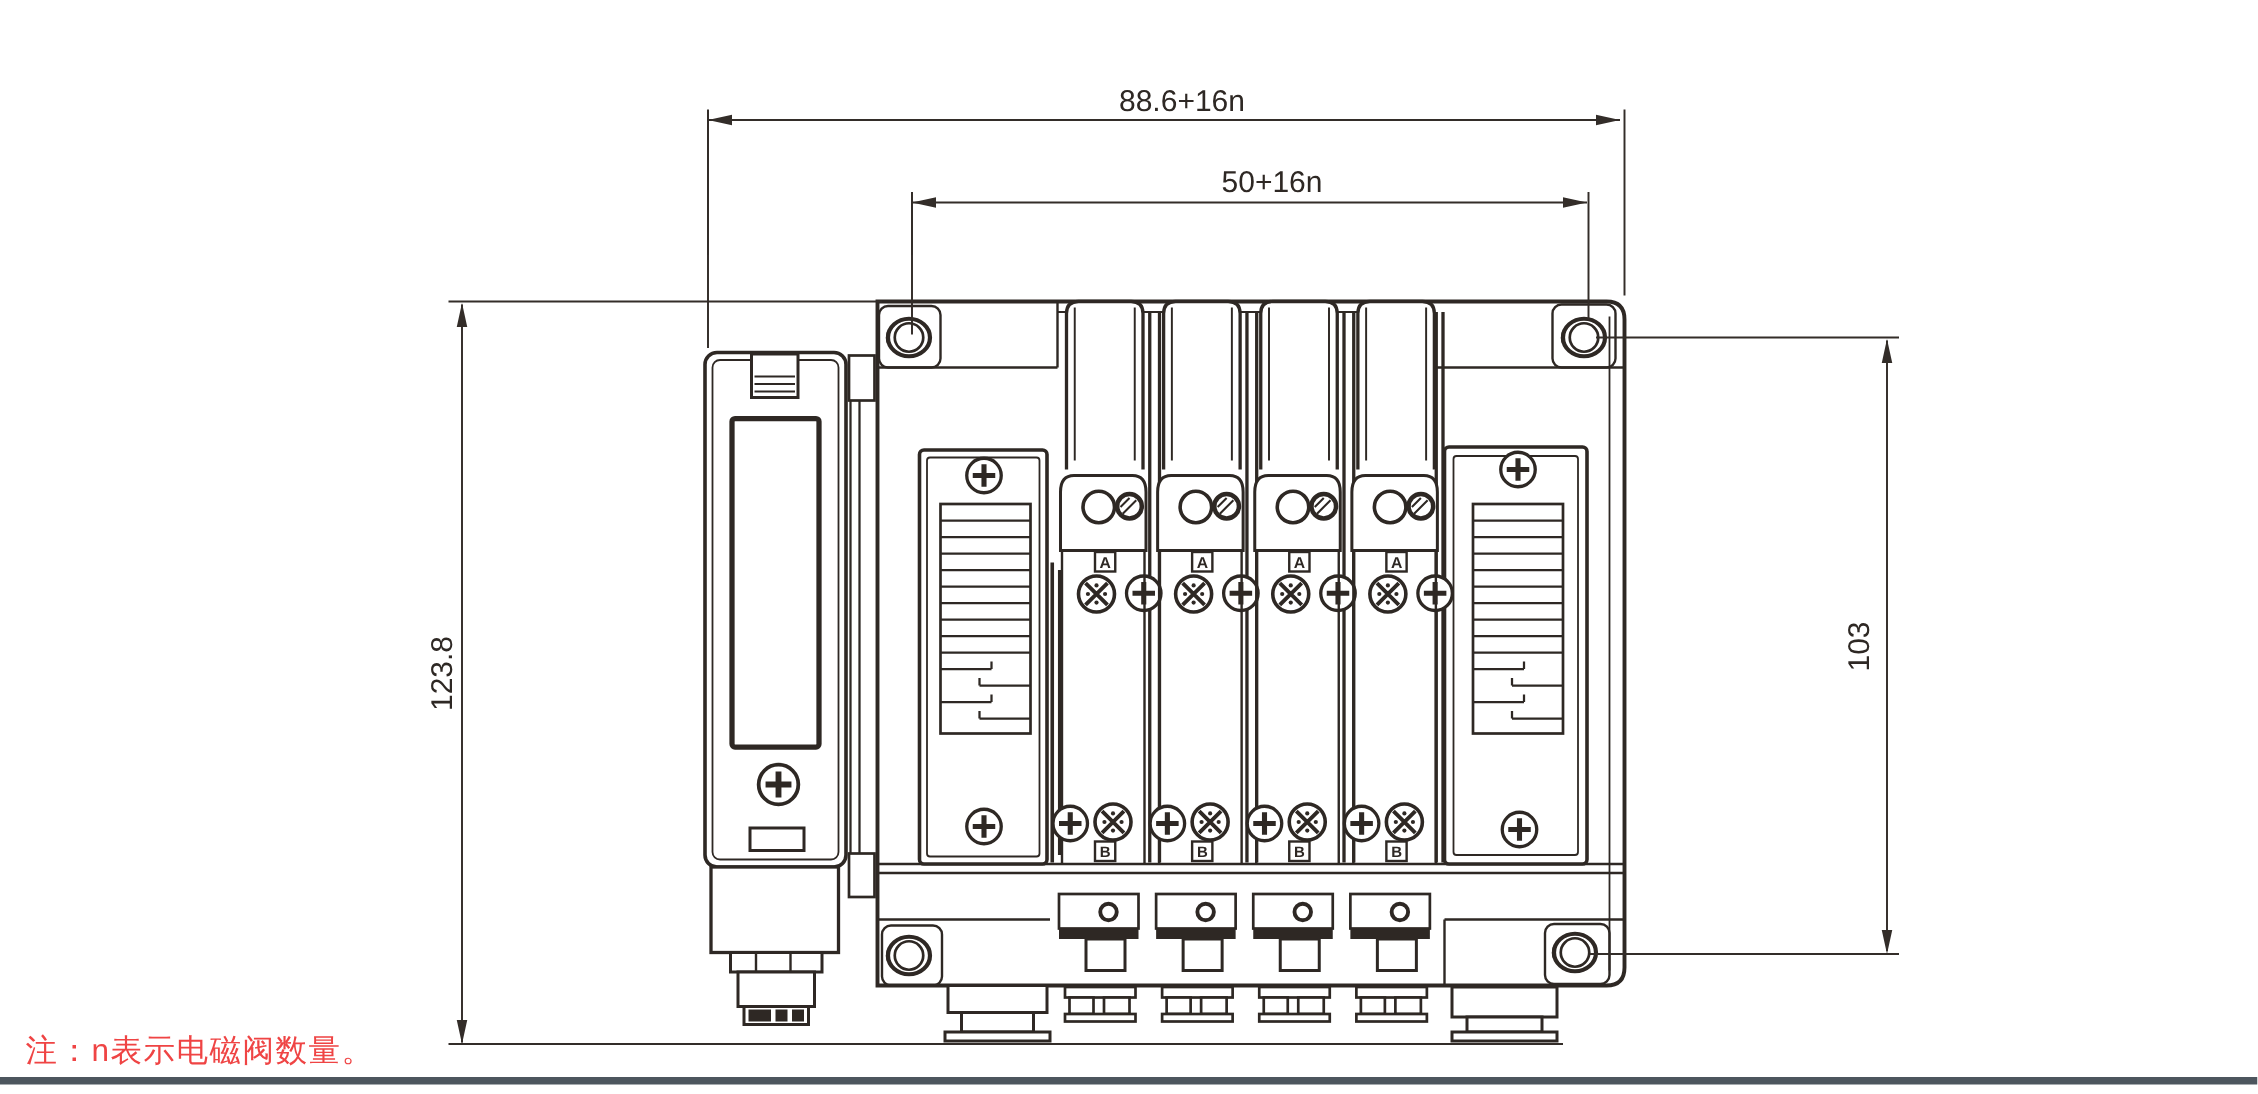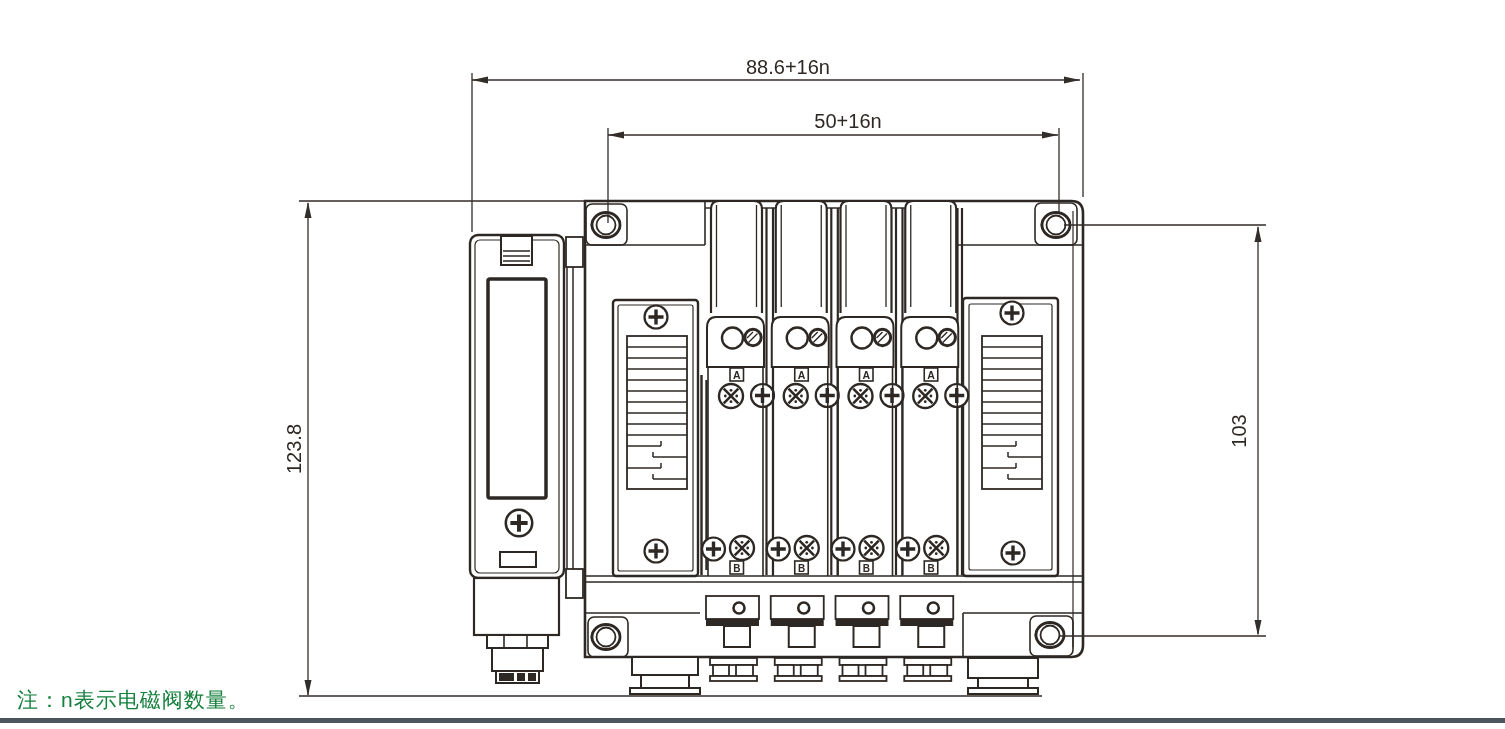--- a/index.html
+++ b/index.html
@@ -2,21 +2,21 @@
 <html><head>
 <meta charset="utf-8">
 <style>
   html,body{margin:0;padding:0;background:#ffffff;}
   body{width:1505px;height:729px;position:relative;overflow:hidden;
        font-family:"Liberation Sans","DejaVu Sans",sans-serif;}
   #stage{position:absolute;left:0;top:4px;width:1505px;height:729px;margin-top:41px;}
   svg text{font-family:"Liberation Sans","DejaVu Sans",sans-serif;}
   .dimtext{font-size:20px;fill:#2e2824;}
   .porttext{font-weight:bold;fill:#2e2824;}
-  #note{position:absolute;left:17px;top:686px;font-size:21px;color:#15803d;
+  #note{position:absolute;left:17px;top:686px;font-size:21px;color:#ef4444;
         letter-spacing:1px;}
   #footer-bar{position:absolute;left:0;top:718px;width:1505px;height:5px;
         background:#4d565e;}
 </style>
 </head>
 <body>
 
 <div id="stage">
 <svg width="1505" height="729" viewBox="0 0 1505 729">
   <defs>

